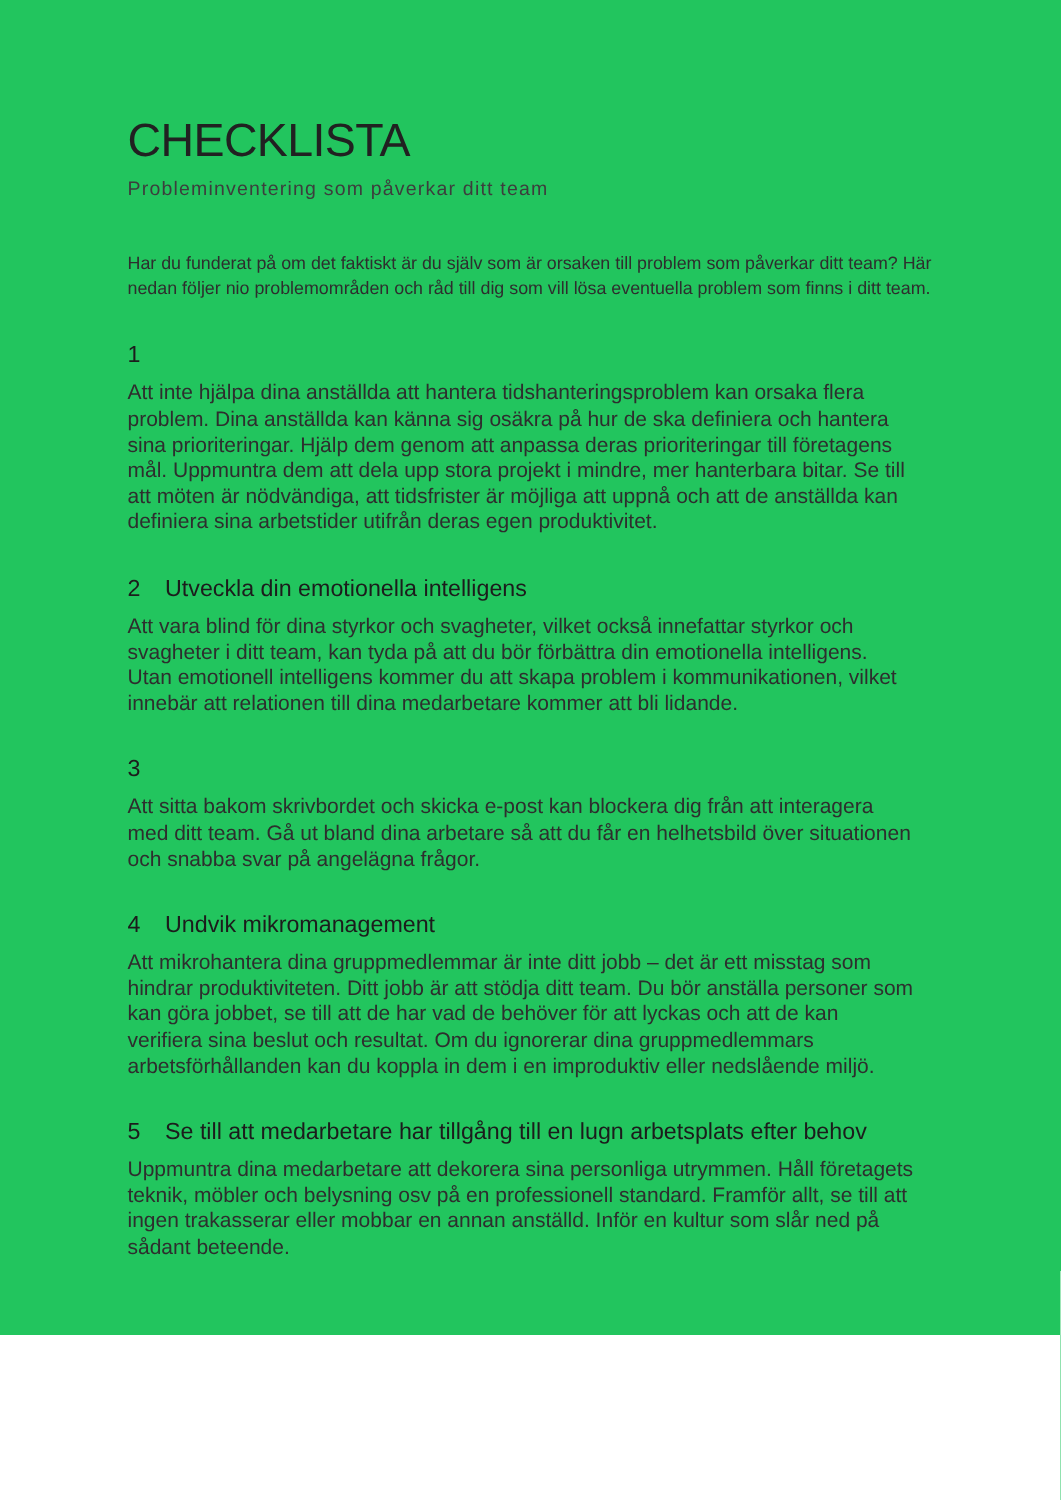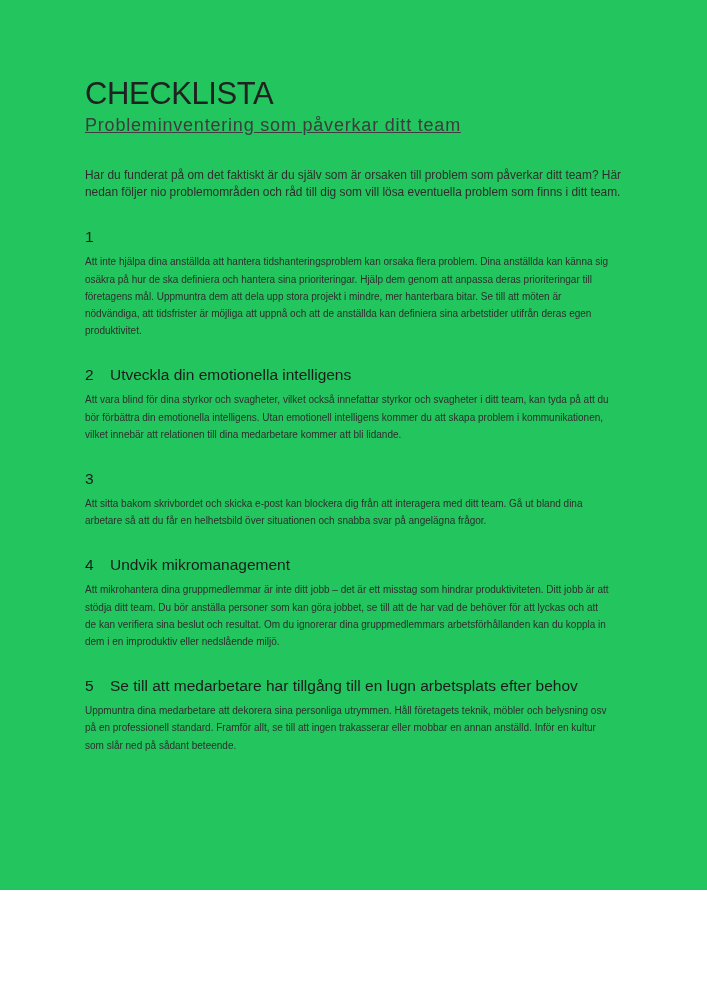--- a/index.html
+++ b/index.html
@@ -25,25 +25,24 @@
     .doc-title {
       margin: 76px 0 0 0;
       font-size: 31px;
       line-height: 36px;
       font-weight: 400;
       letter-spacing: -0.4px;
       color: #212121;
     }
     .doc-subtitle {
       margin-top: 6px;
-      font-size: 18px;
+      font-size: 13px;
       line-height: 15px;
       letter-spacing: 0.8px;
       color: #3d3d3d;
-      text-decoration: underline;
     }
     .intro {
       margin: 34px 0 0 0;
       font-size: 11.9px;
       line-height: 17.2px;
       color: #2e2e2e;
     }
     .section { margin: 0; }
     .sec-head {
       display: flex;
@@ -52,21 +51,21 @@
       line-height: 20px;
       font-weight: 400;
       color: #1c1c1c;
     }
     .sec-num {
       width: 25px;
       flex-shrink: 0;
     }
     .sec-body {
       margin: 6px 12px 0 0;
-      font-size: 10px;
+      font-size: 14px;
       line-height: 17.2px;
       color: #2e2e2e;
     }
     .page-number {
       position: absolute;
       left: 0;
       top: 914px;
       width: 100%;
       text-align: center;
       font-size: 13px;

